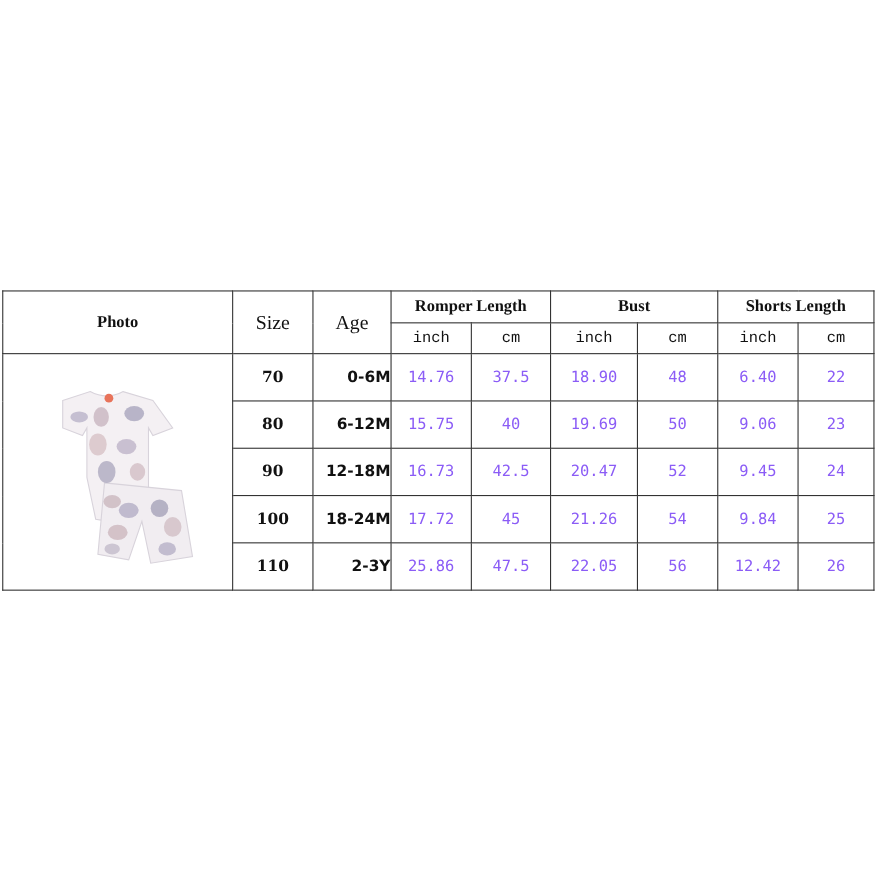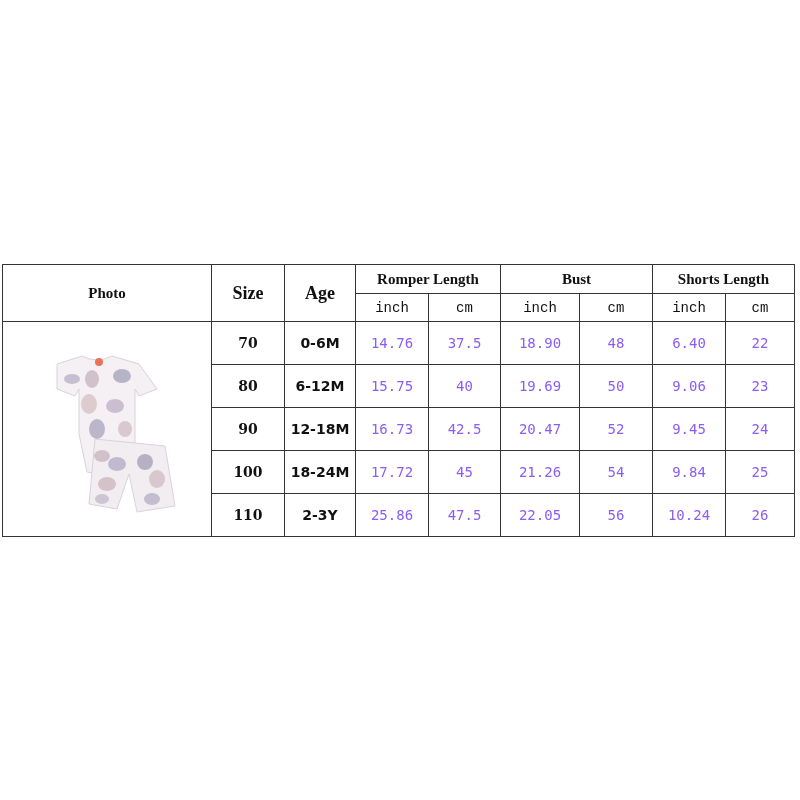--- a/index.html
+++ b/index.html
@@ -1,25 +1,25 @@
 <!DOCTYPE html>
 <html><head>
 <meta charset="utf-8">
 <style>
   html,body{margin:0;padding:0;background:#fff;}
   body{width:800px;height:800px;position:relative;overflow:hidden;font-family:"Liberation Serif","DejaVu Serif",serif;color:#111;}
   table{position:absolute;left:2px;top:264px;width:792px;border-collapse:collapse;table-layout:fixed;}
   td,th{border:1.5px solid #333;text-align:center;vertical-align:middle;padding:0;}
   th{font-weight:bold;font-size:15px;}
-  th.plain{font-weight:bold;font-size:18px;}
+  th.plain{font-weight:normal;font-size:18px;}
   th.sub{font-weight:normal;font-size:14px;height:27px;font-family:Liberation Mono, monospace;}
   tr.h1 th{height:28px;}
   tr.data td{height:42px;font-size:14px;}
   td.size{font-weight:bold;font-family:"DejaVu Serif",serif;font-size:14px;}
-  td.age{font-weight:bold;font-family:"DejaVu Sans",sans-serif;font-size:12px;}
+  td.age{font-weight:bold;font-family:"DejaVu Sans",sans-serif;font-size:12px;text-align:right;}
   td.num{font-family:"DejaVu Sans Mono",monospace;font-size:13px;color:#8b5cf6;}
   td.photo{position:relative;}
   .photo-svg{display:block;margin:0 auto;}
 </style>
 </head>
 <body>
 
 <table>
   <colgroup>
     <col style="width:209px">
@@ -116,17 +116,17 @@
     <td class="num">9.84</td>
     <td class="num">25</td>
   </tr>
   <tr class="data">
     <td class="size">110</td>
     <td class="age">2-3Y</td>
     <td class="num">25.86</td>
     <td class="num">47.5</td>
     <td class="num">22.05</td>
     <td class="num">56</td>
-    <td class="num">10.24</td>
+    <td class="num">12.42</td>
     <td class="num">26</td>
   </tr>
 </tbody>
   </table>
 
 </body></html>

